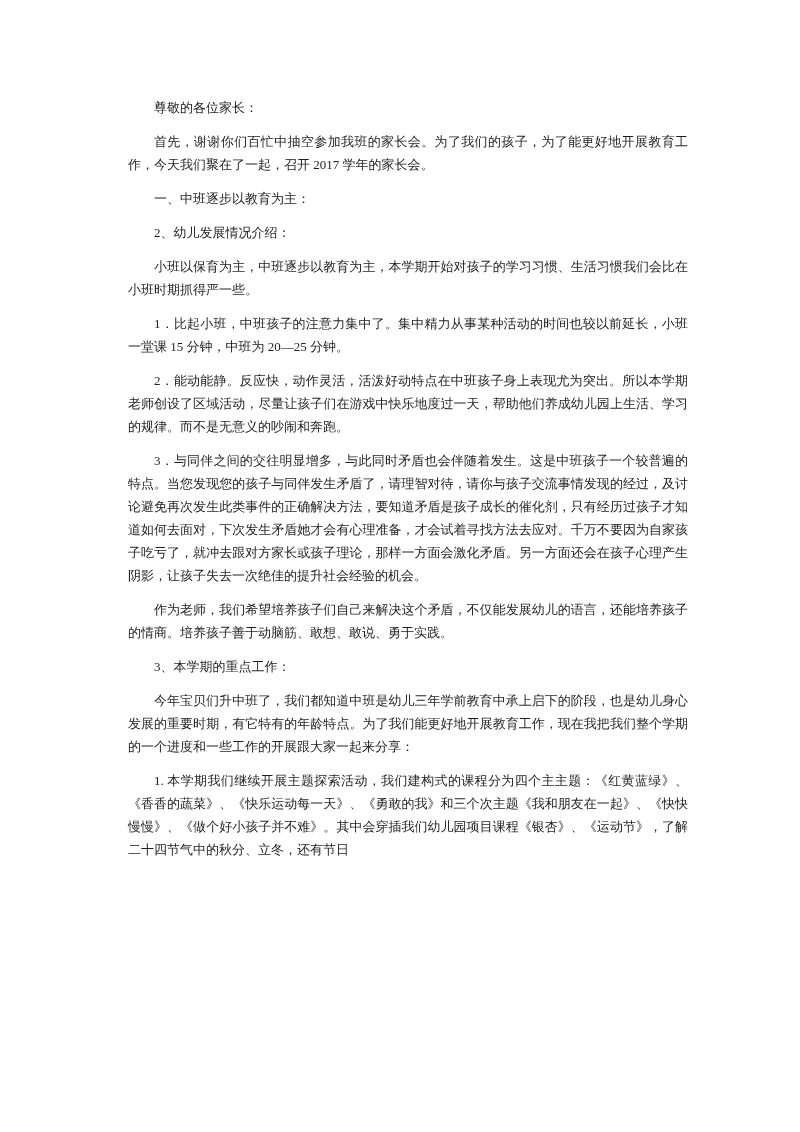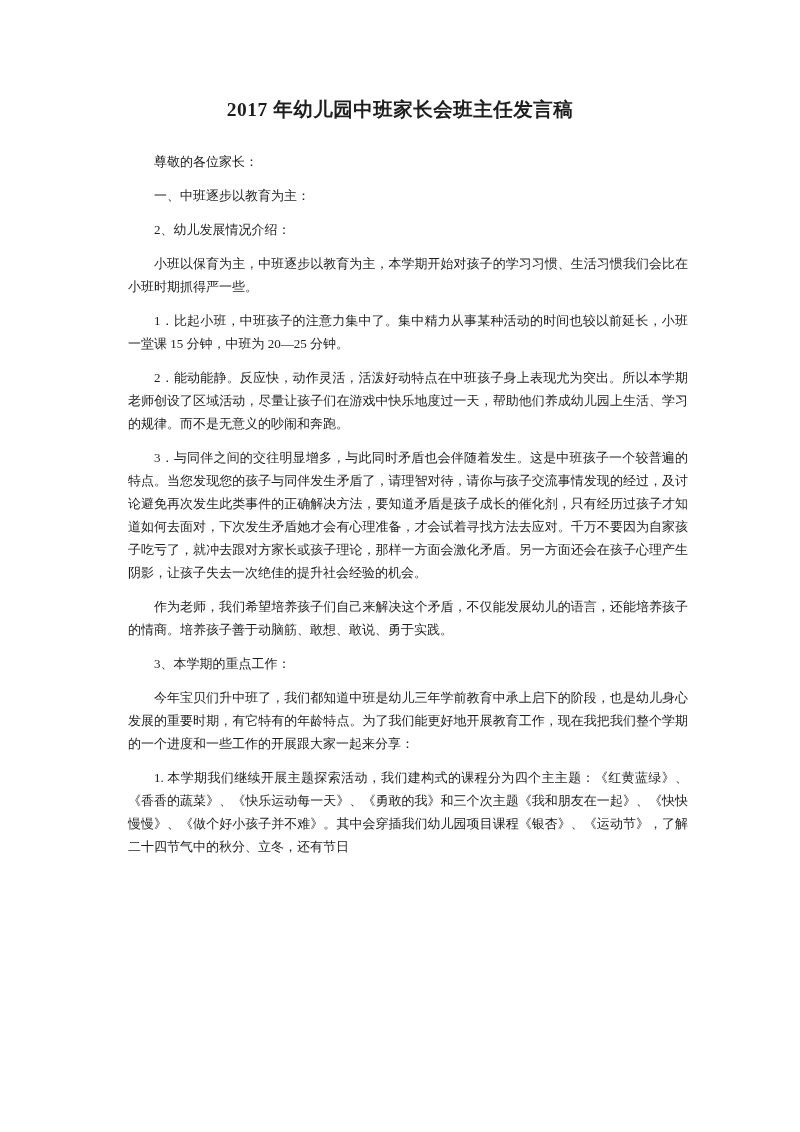--- a/index.html
+++ b/index.html
@@ -39,23 +39,23 @@
     margin: 0 0 11px 16px;
     text-indent: 2em;
     text-align: justify;
     word-break: break-all;
   }
 </style>
 </head>
 <body>
 
 <div class="page">
-  <h1 class="doc-title">2017 年幼儿园中班家长会班主任发言稿</h1>
 
   <p class="para">尊敬的各位家长：</p>
+  <p class="para">首先，谢谢你们百忙中抽空参加我班的家长会。为了我们的孩子，为了能更好地开展教育工作，今天我们聚在了一起，召开 2017 学年的家长会。</p>
   <p class="para">一、中班逐步以教育为主：</p>
   <p class="para">2、幼儿发展情况介绍：</p>
   <p class="para">小班以保育为主，中班逐步以教育为主，本学期开始对孩子的学习习惯、生活习惯我们会比在小班时期抓得严一些。</p>
   <p class="para">1．比起小班，中班孩子的注意力集中了。集中精力从事某种活动的时间也较以前延长，小班一堂课 15 分钟，中班为 20—25 分钟。</p>
   <p class="para">2．能动能静。反应快，动作灵活，活泼好动特点在中班孩子身上表现尤为突出。所以本学期老师创设了区域活动，尽量让孩子们在游戏中快乐地度过一天，帮助他们养成幼儿园上生活、学习的规律。而不是无意义的吵闹和奔跑。</p>
   <p class="para">3．与同伴之间的交往明显增多，与此同时矛盾也会伴随着发生。这是中班孩子一个较普遍的特点。当您发现您的孩子与同伴发生矛盾了，请理智对待，请你与孩子交流事情发现的经过，及讨论避免再次发生此类事件的正确解决方法，要知道矛盾是孩子成长的催化剂，只有经历过孩子才知道如何去面对，下次发生矛盾她才会有心理准备，才会试着寻找方法去应对。千万不要因为自家孩子吃亏了，就冲去跟对方家长或孩子理论，那样一方面会激化矛盾。另一方面还会在孩子心理产生阴影，让孩子失去一次绝佳的提升社会经验的机会。</p>
   <p class="para">作为老师，我们希望培养孩子们自己来解决这个矛盾，不仅能发展幼儿的语言，还能培养孩子的情商。培养孩子善于动脑筋、敢想、敢说、勇于实践。</p>
   <p class="para">3、本学期的重点工作：</p>
   <p class="para">今年宝贝们升中班了，我们都知道中班是幼儿三年学前教育中承上启下的阶段，也是幼儿身心发展的重要时期，有它特有的年龄特点。为了我们能更好地开展教育工作，现在我把我们整个学期的一个进度和一些工作的开展跟大家一起来分享：</p>
   <p class="para">1. 本学期我们继续开展主题探索活动，我们建构式的课程分为四个主主题：《红黄蓝绿》、《香香的蔬菜》、《快乐运动每一天》、《勇敢的我》和三个次主题《我和朋友在一起》、《快快慢慢》、《做个好小孩子并不难》。其中会穿插我们幼儿园项目课程《银杏》、《运动节》，了解二十四节气中的秋分、立冬，还有节日</p>

